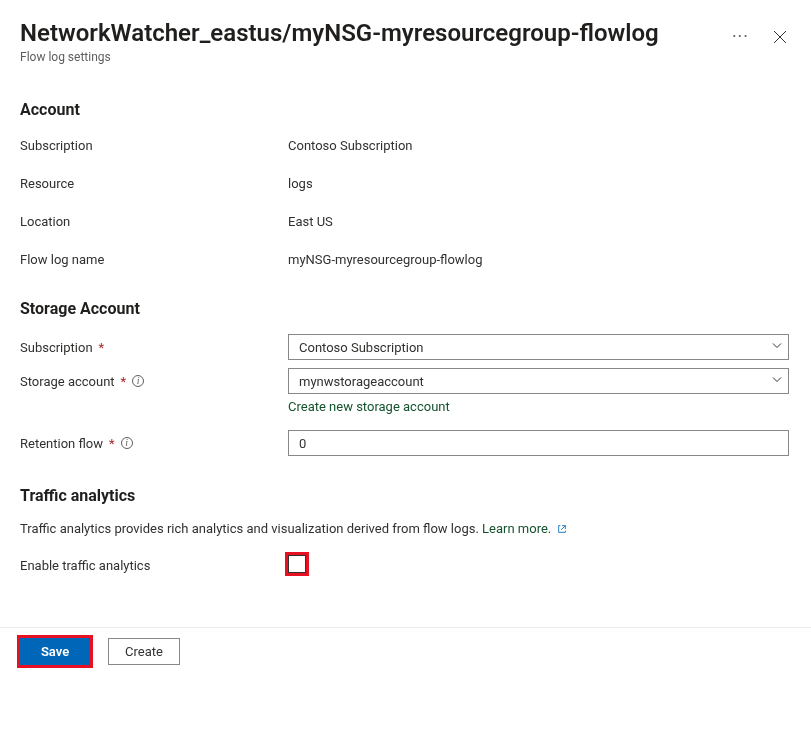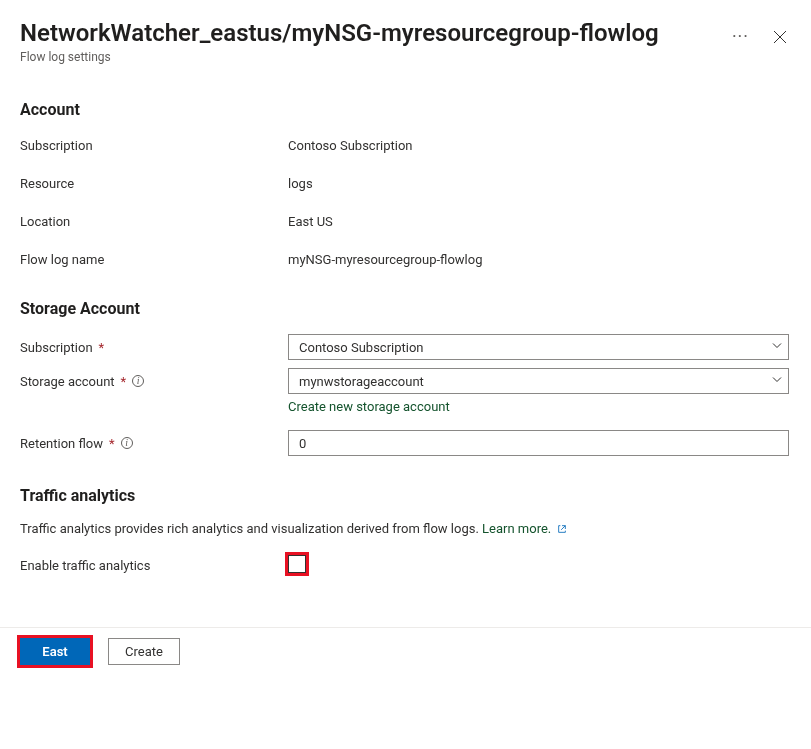--- a/index.html
+++ b/index.html
@@ -284,17 +284,17 @@
     <div class="row">
       <div class="row-label">Enable traffic analytics</div>
       <div class="row-value">
         <span class="checkbox-box hl-red"></span>
       </div>
     </div>
 
   </div>
 
   <div class="footer">
-    <button class="btn btn-primary hl-red">East</button>
+    <button class="btn btn-primary hl-red">Save</button>
     <button class="btn">Create</button>
   </div>
 
 </div>
 
 </body></html>

